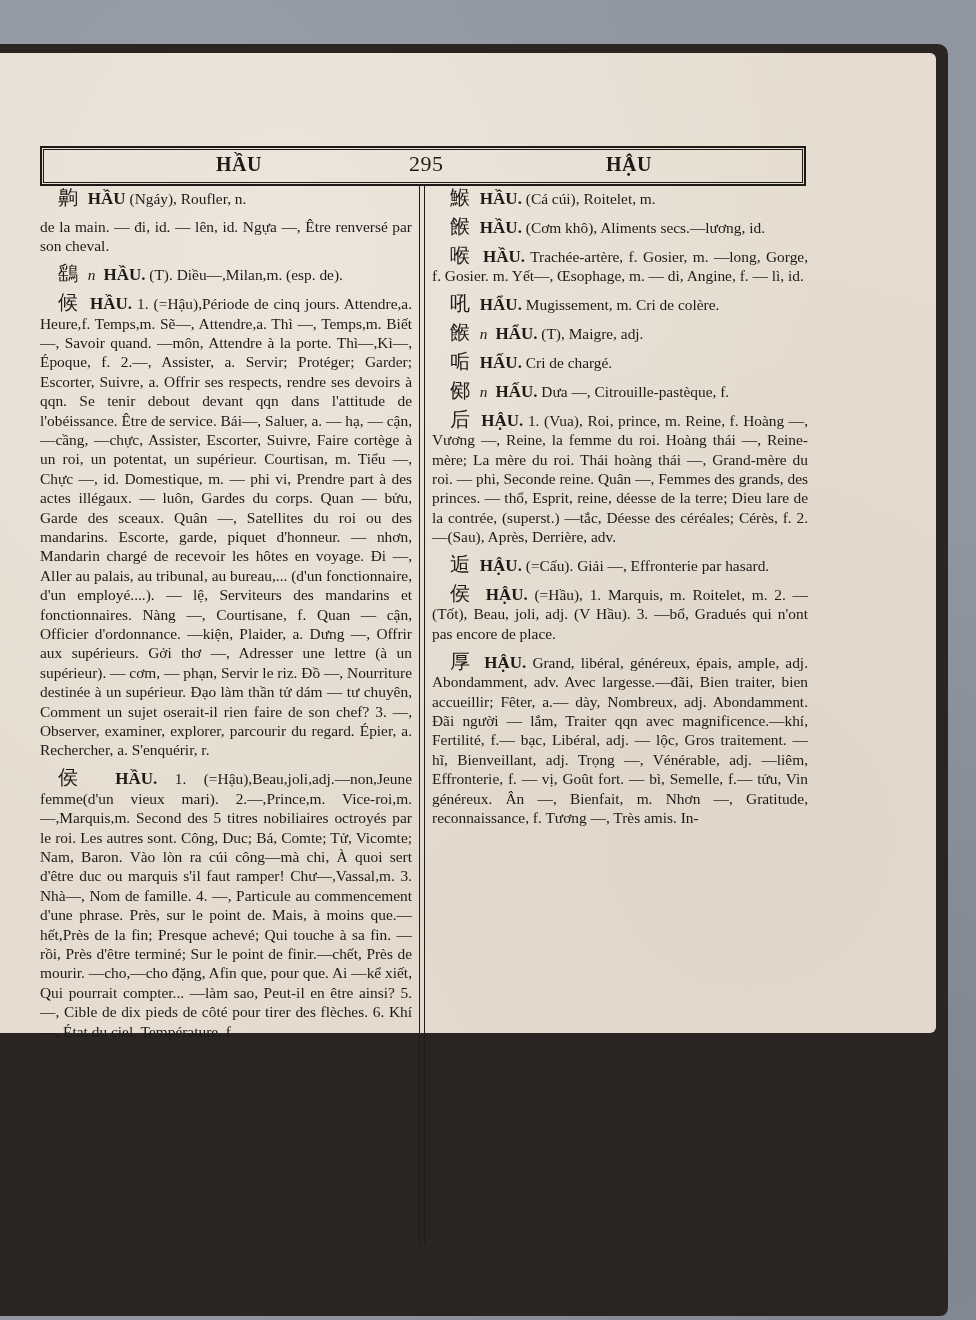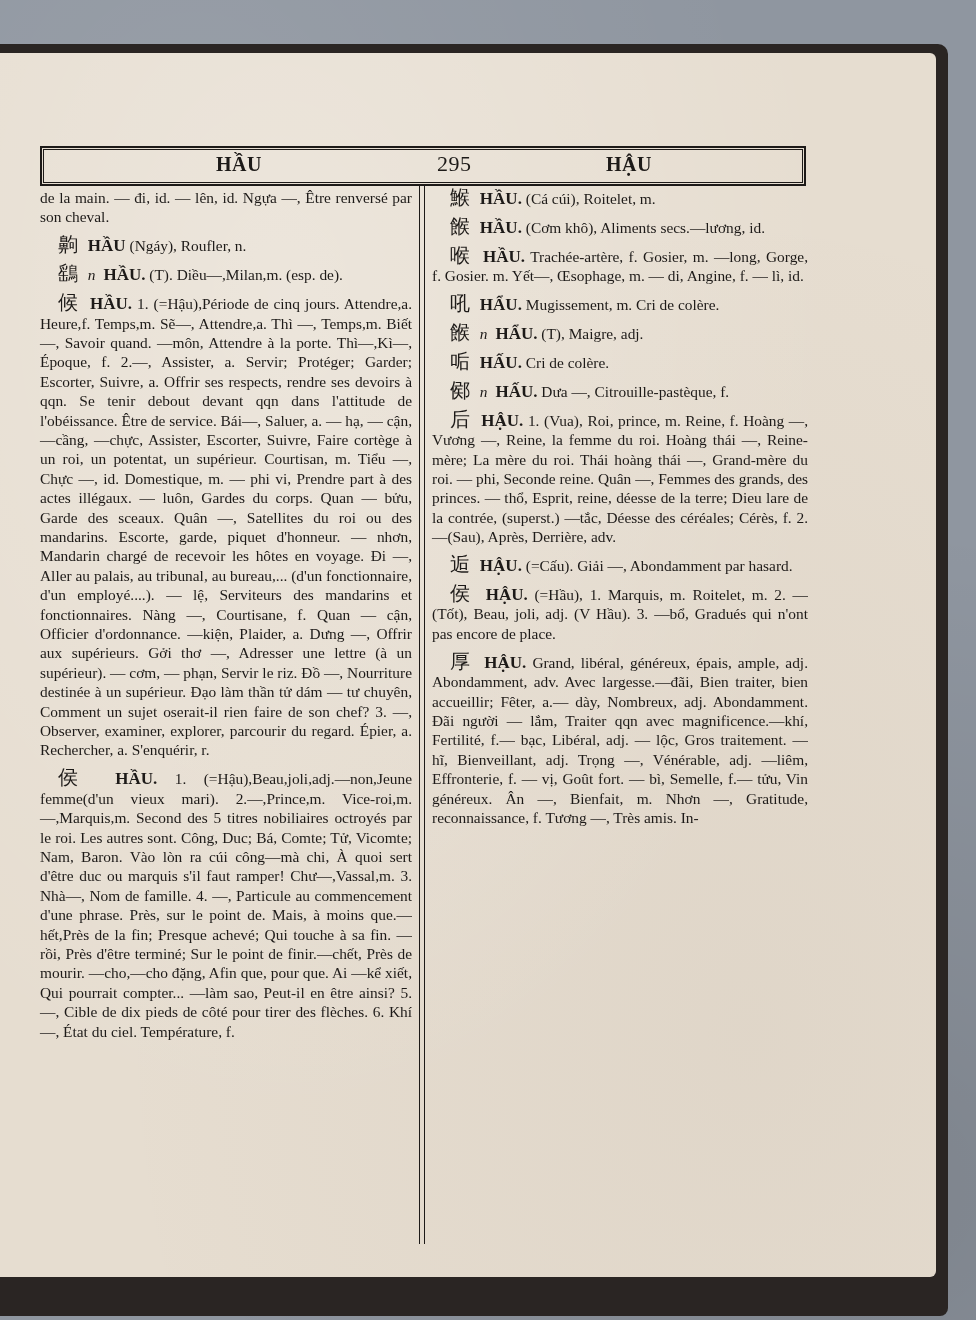--- a/index.html
+++ b/index.html
@@ -8,38 +8,38 @@
     background: #8f96a0;
     background-image:
       radial-gradient(circle at 20% 10%, rgba(255,255,255,0.08) 0, rgba(255,255,255,0) 40%),
       radial-gradient(circle at 90% 90%, rgba(0,0,0,0.12) 0, rgba(0,0,0,0) 45%);
   }
   .book-edge {
     position: absolute; left: 0; top: 44px; width: 948px; height: 1272px;
     background: #2a2523; border-radius: 0 10px 8px 0;
   }
   .page {
-    position: absolute; left: 0; top: 53px; width: 936px; height: 1224px;
+    position: absolute; left: 0; top: 53px; width: 936px; height: 980px;
     background: #e6ddd0;
     background-image:
       radial-gradient(ellipse at 30% 20%, rgba(255,255,255,0.25) 0, rgba(255,255,255,0) 60%),
       radial-gradient(ellipse at 80% 80%, rgba(120,100,80,0.06) 0, rgba(0,0,0,0) 60%);
     border-radius: 0 6px 6px 0;
     font-family: "DejaVu Serif", "Liberation Serif", serif;
     color: #1d1a18;
   }
   .header {
     position: absolute; left: 40px; top: 93px; width: 762px; height: 36px;
     border: 2px solid #1d1a18;
     box-shadow: inset 0 0 0 1px #e6ddd0, inset 0 0 0 2px #1d1a18;
     font-family: "Liberation Serif", serif;
   }
   .header span { position: absolute; top: 5px; font-size: 20px; font-weight: bold; letter-spacing: 0.5px; }
   .header .left { left: 174px; }
-  .header .num { left: 367px; font-size: 22px; font-weight: normal; top: 3px; margin-left: 28px; }
+  .header .num { left: 367px; font-size: 22px; font-weight: normal; top: 3px; }
   .header .right { left: 564px; text-align: center; }
   .divider {
     position: absolute; left: 419px; top: 133px; width: 4px; height: 1058px;
     border-left: 1px solid #1d1a18; border-right: 1px solid #1d1a18;
   }
   .col {
     position: absolute; top: 135px;
     font-family: "Liberation Serif", serif;
     font-size: 15.4px; line-height: 19.4px;
     text-align: justify;
@@ -57,32 +57,32 @@
 
 <div class="book-edge"></div>
 <div class="page">
   <div class="header">
     <span class="left">HẦU</span>
     <span class="num">295</span>
     <span class="right">HẬU</span>
   </div>
   <div class="divider"></div>
   <div class="col left" id="col-left">
+      <p class="entry"><span class="cjk">齁</span> <span class="hw">HẦU</span> <span>(Ngáy), Roufler, n.</span></p>
       <p class="entry cont"><span>de la main. — đi, id. — lên, id. Ngựa —, Être renversé par son cheval.</span></p>
-      <p class="entry"><span class="cjk">齁</span> <span class="hw">HẦU</span> <span>(Ngáy), Roufler, n.</span></p>
       <p class="entry"><span class="cjk">鷂</span> <span class="n">n</span> <span class="hw">HẦU.</span> <span>(T). Diều—,Milan,m. (esp. de).</span></p>
       <p class="entry"><span class="cjk">候</span> <span class="hw">HẦU.</span> <span>1. (=Hậu),Période de cinq jours. Attendre,a. Heure,f. Temps,m. Sẽ—, Attendre,a. Thì —, Temps,m. Biết—, Savoir quand. —môn, Attendre à la porte. Thì—,Kì—, Époque, f. 2.—, Assister, a. Servir; Protéger; Garder; Escorter, Suivre, a. Offrir ses respects, rendre ses devoirs à qqn. Se tenir debout devant qqn dans l'attitude de l'obéissance. Être de service. Bái—, Saluer, a. — hạ, — cận, —cầng, —chực, Assister, Escorter, Suivre, Faire cortège à un roi, un potentat, un supérieur. Courtisan, m. Tiểu —, Chực —, id. Domestique, m. — phi vi, Prendre part à des actes illégaux. — luôn, Gardes du corps. Quan — bửu, Garde des sceaux. Quân —, Satellites du roi ou des mandarins. Escorte, garde, piquet d'honneur. — nhơn, Mandarin chargé de recevoir les hôtes en voyage. Đi —, Aller au palais, au tribunal, au bureau,... (d'un fonctionnaire, d'un employé....). — lệ, Serviteurs des mandarins et fonctionnaires. Nàng —, Courtisane, f. Quan — cận, Officier d'ordonnance. —kiện, Plaider, a. Dưng —, Offrir aux supérieurs. Gởi thơ —, Adresser une lettre (à un supérieur). — cơm, — phạn, Servir le riz. Đồ —, Nourriture destinée à un supérieur. Đạo làm thần tử dám — tư chuyên, Comment un sujet oserait-il rien faire de son chef? 3. —, Observer, examiner, explorer, parcourir du regard. Épier, a. Rechercher, a. S'enquérir, r.</span></p>
       <p class="entry"><span class="cjk">侯</span> <span class="hw">HẦU.</span> <span>1. (=Hậu),Beau,joli,adj.—non,Jeune femme(d'un vieux mari). 2.—,Prince,m. Vice-roi,m. —,Marquis,m. Second des 5 titres nobiliaires octroyés par le roi. Les autres sont. Công, Duc; Bá, Comte; Tử, Vicomte; Nam, Baron. Vào lòn ra cúi công—mà chi, À quoi sert d'être duc ou marquis s'il faut ramper! Chư—,Vassal,m. 3. Nhà—, Nom de famille. 4. —, Particule au commencement d'une phrase. Près, sur le point de. Mais, à moins que.—hết,Près de la fin; Presque achevé; Qui touche à sa fin. —rồi, Près d'être terminé; Sur le point de finir.—chết, Près de mourir. —cho,—cho đặng, Afin que, pour que. Ai —kể xiết, Qui pourrait compter... —làm sao, Peut-il en être ainsi? 5. —, Cible de dix pieds de côté pour tirer des flèches. 6. Khí—, État du ciel. Température, f.</span></p>
     </div>
   <div class="col right" id="col-right">
       <p class="entry"><span class="cjk">鯸</span> <span class="hw">HẦU.</span> <span>(Cá cúi), Roitelet, m.</span></p>
       <p class="entry"><span class="cjk">餱</span> <span class="hw">HẦU.</span> <span>(Cơm khô), Aliments secs.—lương, id.</span></p>
       <p class="entry"><span class="cjk">喉</span> <span class="hw">HẦU.</span> <span>Trachée-artère, f. Gosier, m. —long, Gorge, f. Gosier. m. Yết—, Œsophage, m. — di, Angine, f. — lì, id.</span></p>
       <p class="entry"><span class="cjk">吼</span> <span class="hw">HẨU.</span> <span>Mugissement, m. Cri de colère.</span></p>
       <p class="entry"><span class="cjk">餱</span> <span class="n">n</span> <span class="hw">HẨU.</span> <span>(T), Maigre, adj.</span></p>
-      <p class="entry"><span class="cjk">㖃</span> <span class="hw">HẤU.</span> <span>Cri de colère.</span></p>
+      <p class="entry"><span class="cjk">㖃</span> <span class="hw">HẤU.</span> <span>Cri de chargé.</span></p>
       <p class="entry"><span class="cjk">鄇</span> <span class="n">n</span> <span class="hw">HẤU.</span> <span>Dưa —, Citrouille-pastèque, f.</span></p>
       <p class="entry"><span class="cjk">后</span> <span class="hw">HẬU.</span> <span>1. (Vua), Roi, prince, m. Reine, f. Hoàng —, Vương —, Reine, la femme du roi. Hoàng thái —, Reine-mère; La mère du roi. Thái hoàng thái —, Grand-mère du roi. — phi, Seconde reine. Quân —, Femmes des grands, des princes. — thổ, Esprit, reine, déesse de la terre; Dieu lare de la contrée, (superst.) —tắc, Déesse des céréales; Cérès, f. 2. —(Sau), Après, Derrière, adv.</span></p>
-      <p class="entry"><span class="cjk">逅</span> <span class="hw">HẬU.</span> <span>(=Cấu). Giải —, Abondamment par hasard.</span></p>
+      <p class="entry"><span class="cjk">逅</span> <span class="hw">HẬU.</span> <span>(=Cấu). Giải —, Effronterie par hasard.</span></p>
       <p class="entry"><span class="cjk">侯</span> <span class="hw">HẬU.</span> <span>(=Hầu), 1. Marquis, m. Roitelet, m. 2. — (Tốt), Beau, joli, adj. (V Hầu). 3. —bổ, Gradués qui n'ont pas encore de place.</span></p>
       <p class="entry"><span class="cjk">厚</span> <span class="hw">HẬU.</span> <span>Grand, libéral, généreux, épais, ample, adj. Abondamment, adv. Avec largesse.—đãi, Bien traiter, bien accueillir; Fêter, a.— dày, Nombreux, adj. Abondamment. Đãi người — lắm, Traiter qqn avec magnificence.—khí, Fertilité, f.— bạc, Libéral, adj. — lộc, Gros traitement. — hĩ, Bienveillant, adj. Trọng —, Vénérable, adj. —liêm, Effronterie, f. — vị, Goût fort. — bì, Semelle, f.— tửu, Vin généreux. Ân —, Bienfait, m. Nhơn —, Gratitude, reconnaissance, f. Tương —, Très amis. In-</span></p>
     </div>
 </div>
 
 </body></html>

